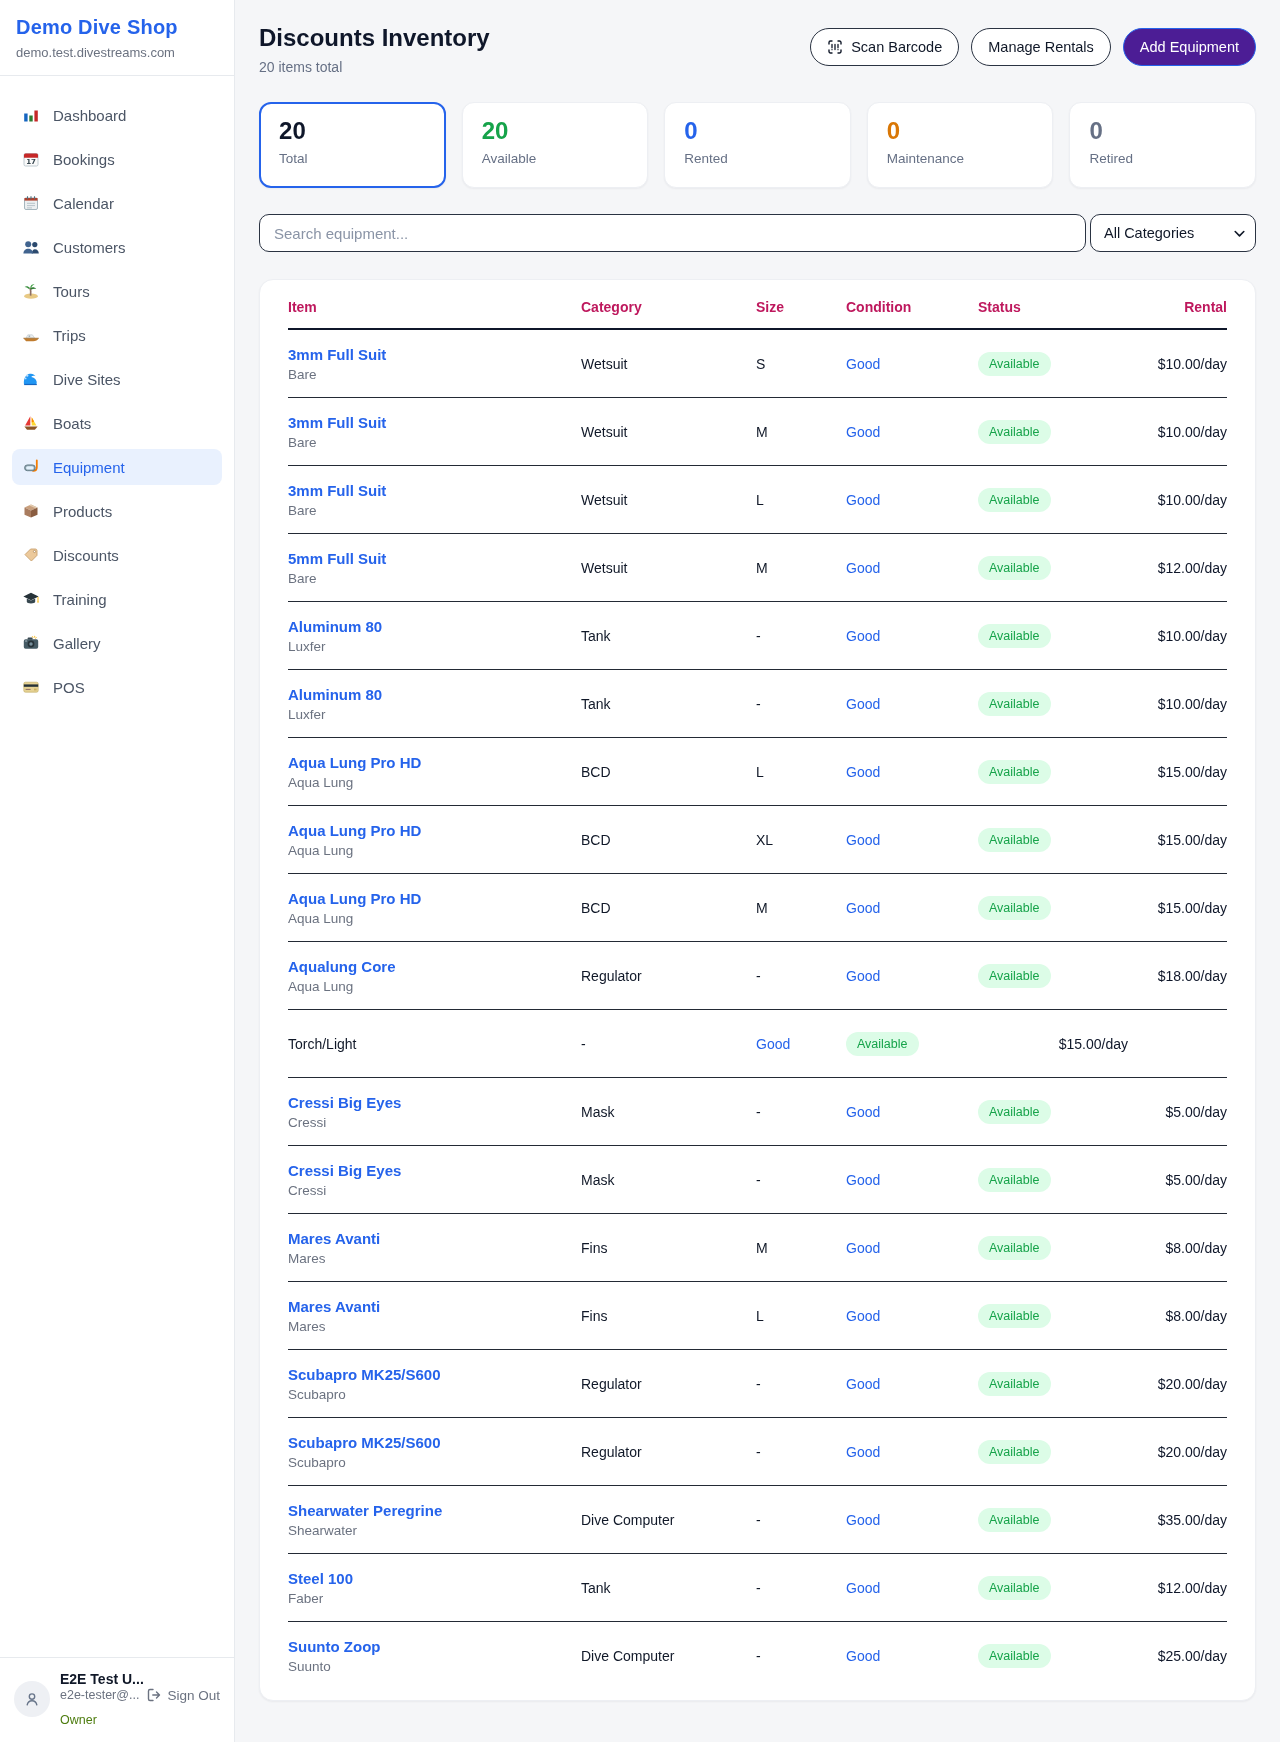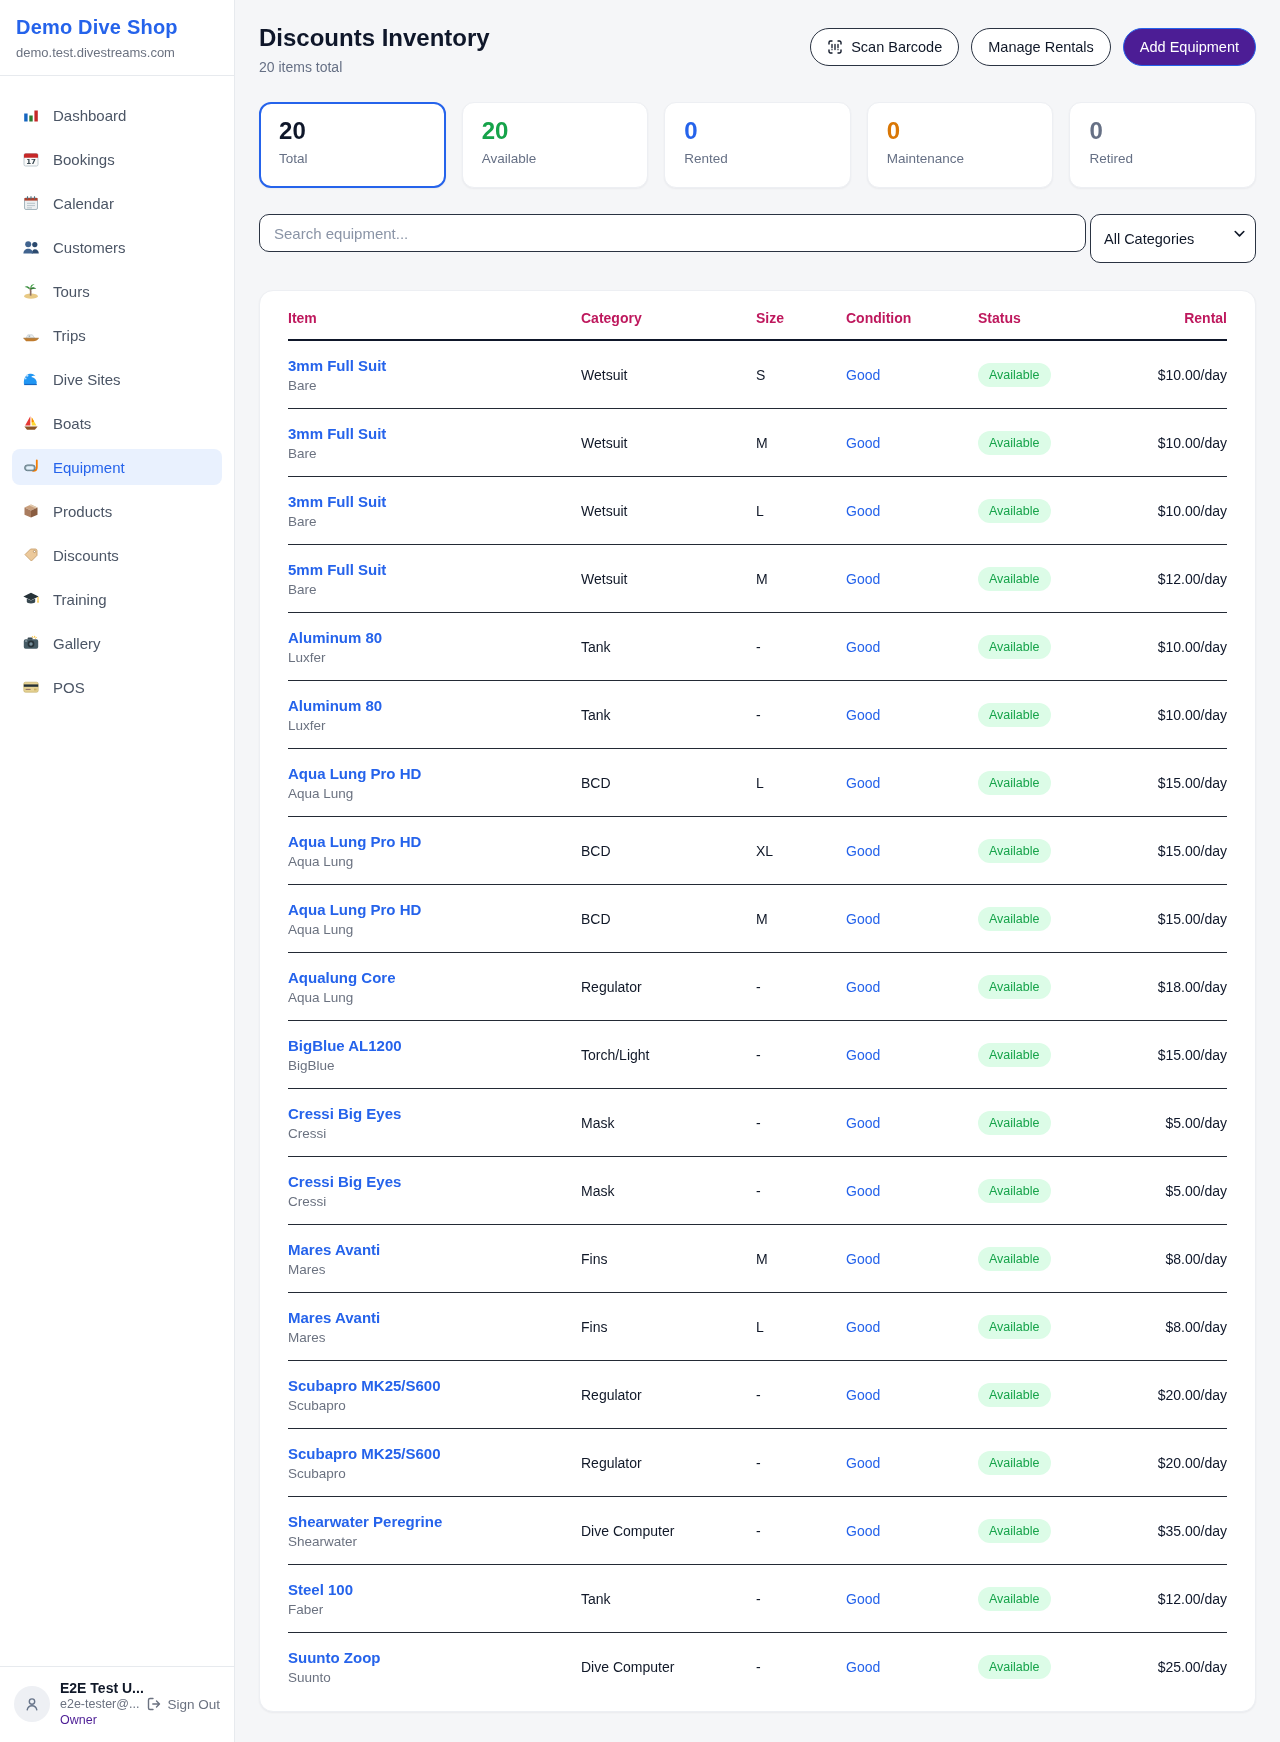--- a/index.html
+++ b/index.html
@@ -17,21 +17,21 @@
   .nav-item { display:flex; align-items:center; gap:13px; height:36px; padding:0 10px; margin-bottom:8px;
               border-radius:8px; color:#4b5565; font-size:15px; cursor:pointer; }
   .nav-item .icon { width:18px; height:18px; flex:none; }
   .nav-item.active { background:#e9f1fe; color:#2563eb; font-weight:500; }
   .user-section { border-top:1px solid #e7eaee; padding:13px 14px 15px; display:flex; align-items:center; gap:10px; }
   .avatar { width:36px; height:36px; border-radius:50%; background:#eef0f4; display:flex; align-items:center; justify-content:center; flex:none; }
   .user-info { flex:1 1 auto; min-width:0; }
   .user-name { font-size:14px; font-weight:bold; color:#101828; white-space:nowrap; }
   .user-row { display:flex; align-items:center; gap:6px; }
   .user-email { font-size:12.5px; color:#6b7280; white-space:nowrap; }
-  .user-role { font-size:12.5px; color:#4c1d95; margin-top:1px; }
+  .user-role { font-size:12.5px; color:#4d7c0f; margin-top:10px; }
   .signout { margin-left:auto; display:flex; align-items:center; gap:5px; color:#6b7280; font-size:13.5px; cursor:pointer; white-space:nowrap; }
   
   .main { flex:1 1 auto; padding:24px; min-width:0; }
   .main-header { display:flex; align-items:flex-start; justify-content:space-between; margin-bottom:27px; }
   .page-title { font-size:24px; font-weight:bold; color:#0f172a; }
   .page-sub { font-size:14px; color:#667085; margin-top:7px; }
   .actions { display:flex; gap:12px; padding-top:4px; }
   .btn { display:flex; align-items:center; gap:8px; height:38px; padding:0 16px; border-radius:19px;
          font-size:14.5px; font-weight:500; font-family:inherit; cursor:pointer; background:#fff;
          border:1px solid #2a3342; color:#101828; }
@@ -44,21 +44,21 @@
   .stat-value { font-size:24px; font-weight:bold; line-height:1.1; }
   .stat-label { font-size:13.5px; color:#667085; margin-top:7px; }
   .v-total { color:#0f172a; } .v-available { color:#16a34a; } .v-rented { color:#2563eb; }
   .v-maintenance { color:#d97706; } .v-retired { color:#667085; }
   
   .filters { display:flex; gap:4px; margin-bottom:27px; }
   .search-input { flex:1 1 auto; height:38px; border:1px solid #2a3342; border-radius:10px; padding:0 14px;
                   font-size:15px; font-family:inherit; color:#101828; background:#fff; }
   .search-input::placeholder { color:#8a94a6; }
   .select-wrap { position:relative; width:166px; flex:none; }
-  .select-wrap select { width:100%; height:49px; border:1px solid #2a3342; border-radius:10px; background:#fff;
+  .select-wrap select { width:100%; height:38px; border:1px solid #2a3342; border-radius:10px; background:#fff;
                         font-size:14.5px; font-family:inherit; color:#101828; padding:0 28px 0 13px;
                         appearance:none; -webkit-appearance:none; cursor:pointer; }
   .select-wrap .chev { position:absolute; right:11px; top:16px; pointer-events:none; }
   
   .table-card { background:#fff; border:1px solid #edeff3; border-radius:14px; padding:4px 28px 10px;
                 box-shadow:0 1px 2px rgba(16,24,40,.05); }
   .thead, .trow { display:grid; grid-template-columns:293px 175px 90px 132px 150px 1fr; align-items:center; }
   .thead { padding:15px 0 13px; border-bottom:2px solid #0f172a; font-size:14px; font-weight:bold; color:#be185d; }
   .th-rental { text-align:right; }
   .trow { min-height:68px; border-bottom:1px solid #232a35; padding:12px 0; }
@@ -457,24 +457,20 @@
     <div class="cell cond">
       <a>Good</a>
     </div>
     <div class="cell">
       <span class="badge">Available</span>
     </div>
     <div class="cell rental">$18.00/day</div>
   </div>
 
   <div class="trow">
-    <div class="cell">
-      <a class="item-name">BigBlue AL1200</a>
-      <div class="item-brand">BigBlue</div>
-    </div>
     <div class="cell">Torch/Light</div>
     <div class="cell">-</div>
     <div class="cell cond">
       <a>Good</a>
     </div>
     <div class="cell">
       <span class="badge">Available</span>
     </div>
     <div class="cell rental">$15.00/day</div>
   </div>

